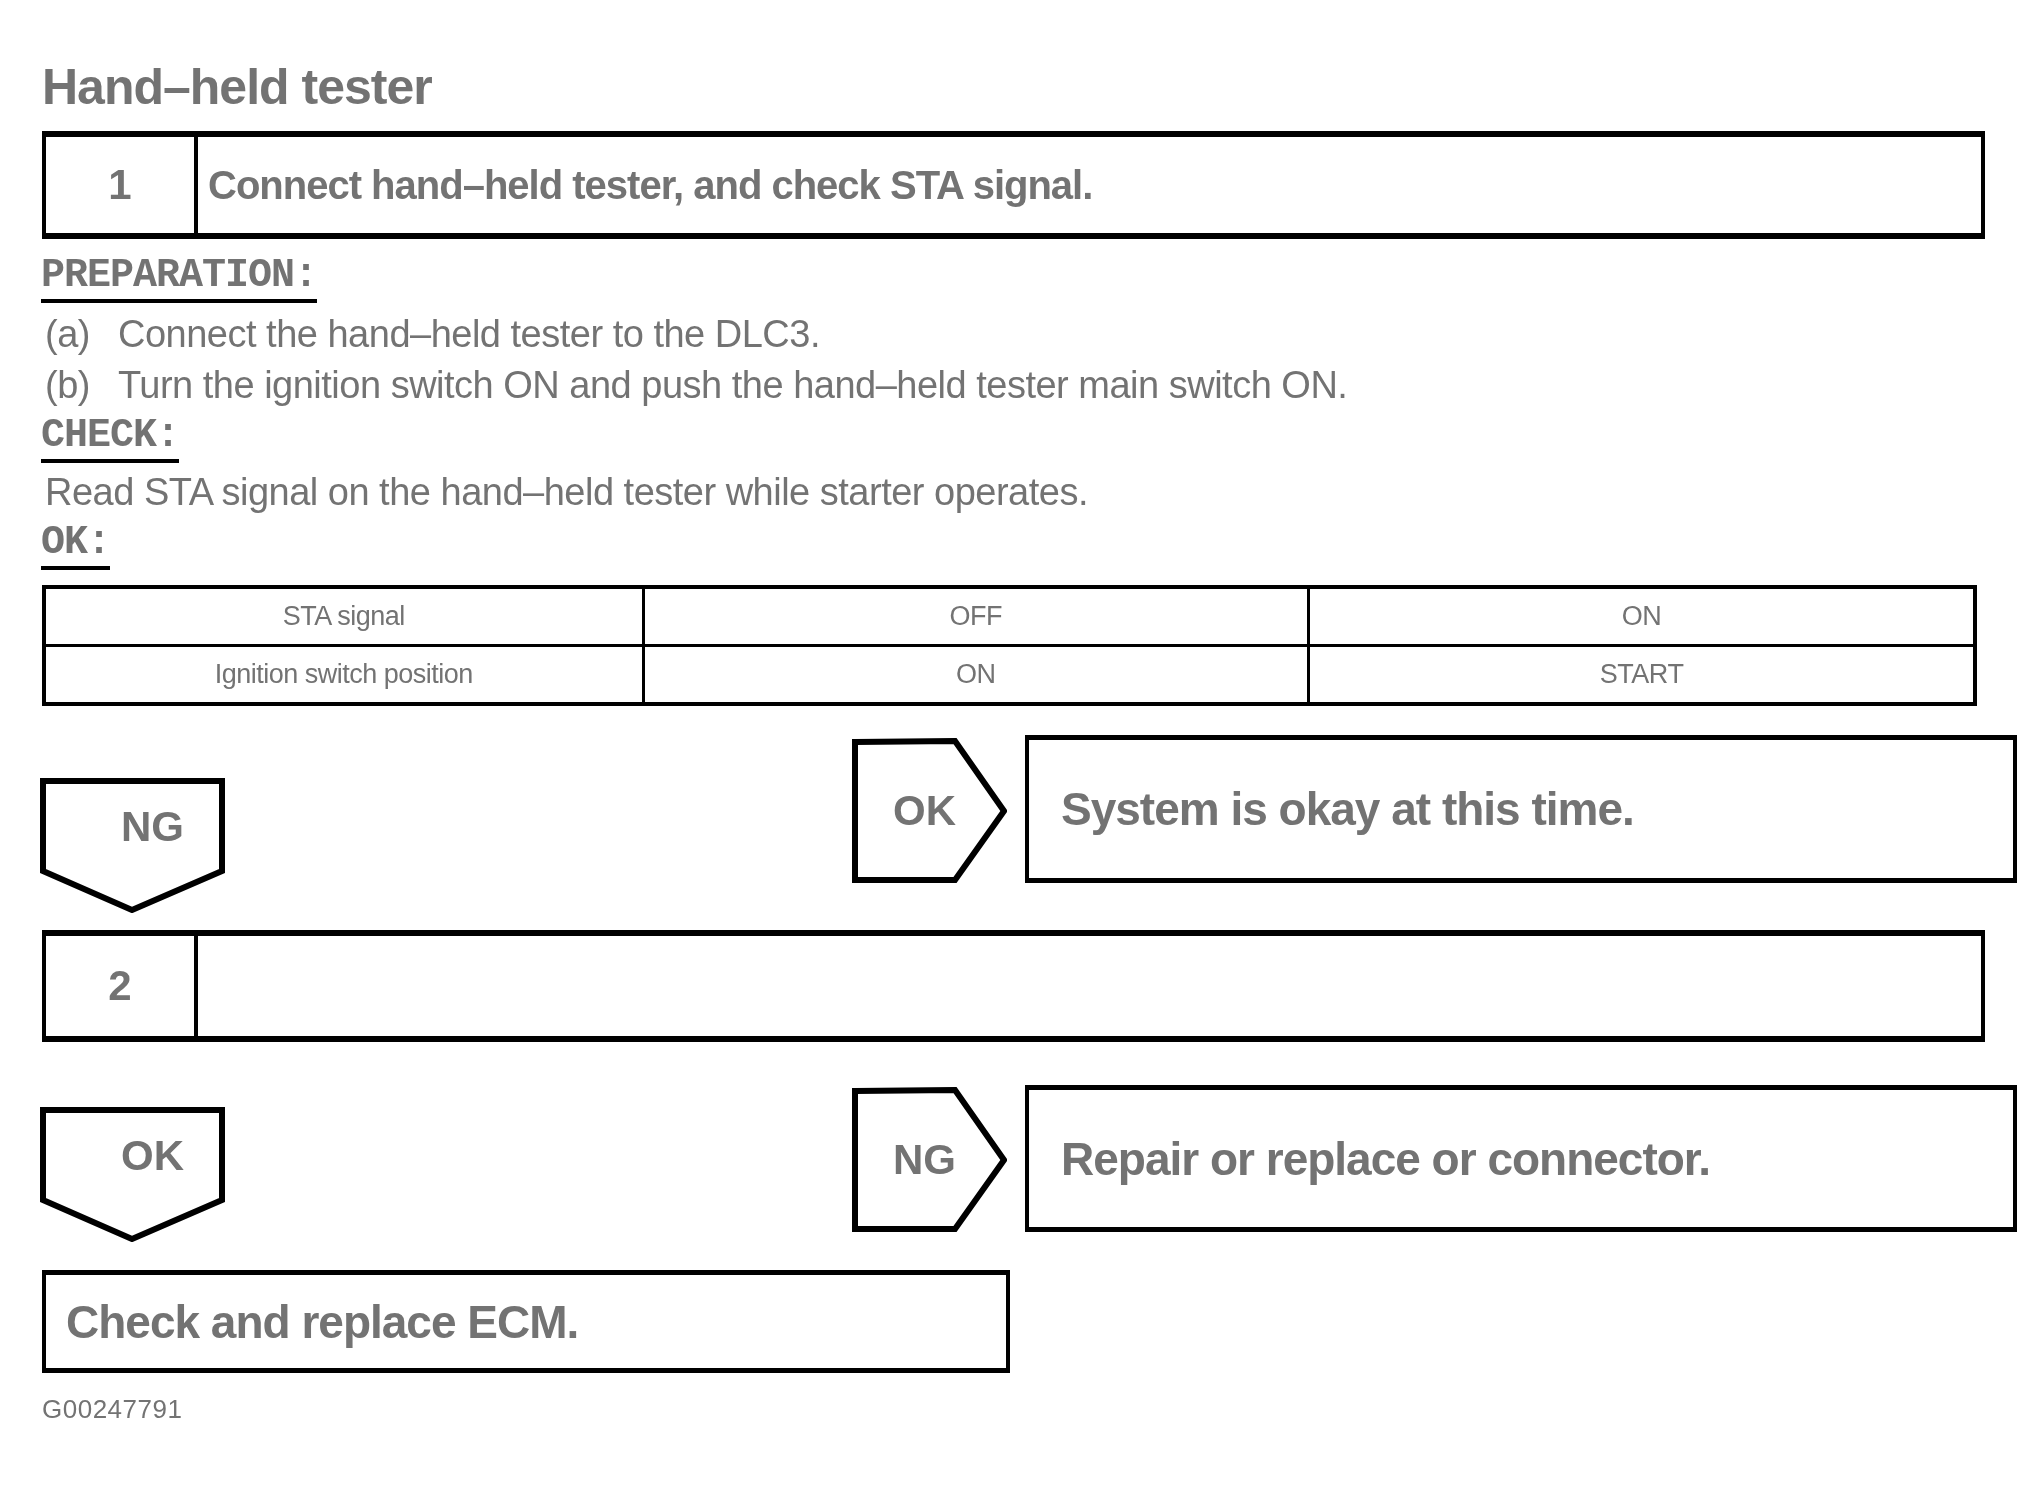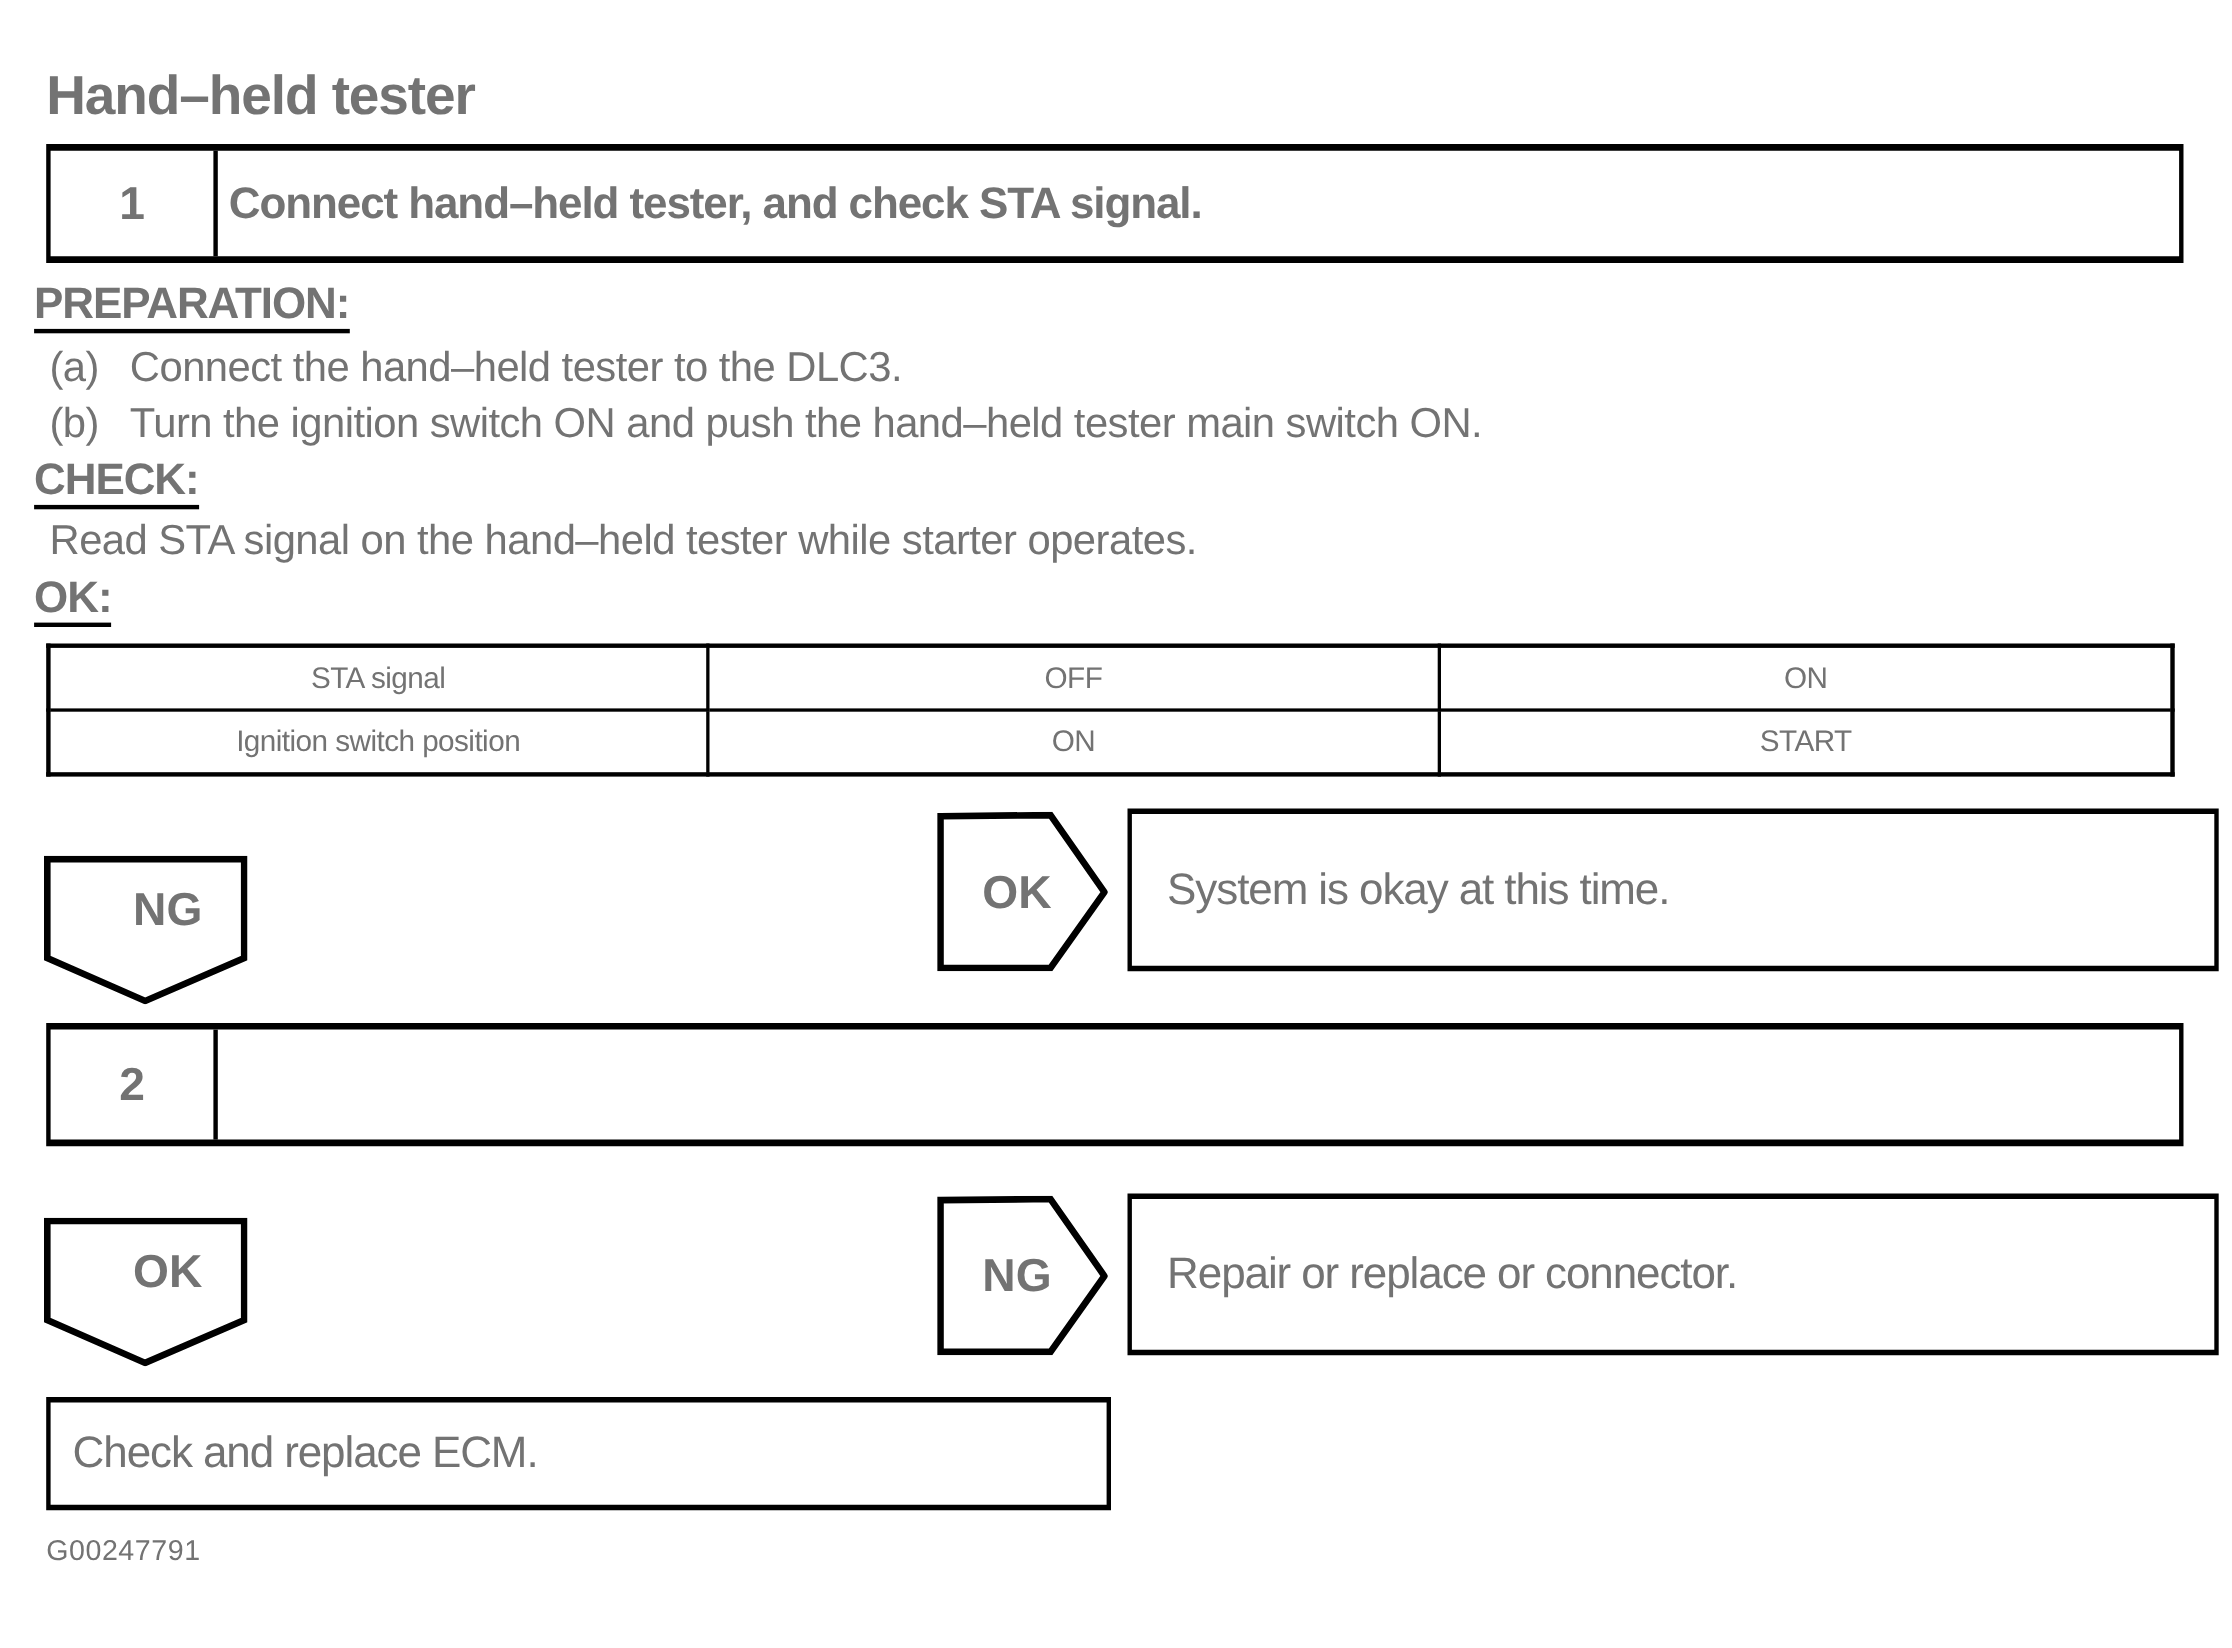--- a/index.html
+++ b/index.html
@@ -35,23 +35,24 @@
     font-size: 42px; font-weight: bold;
   }
   .step-title {
     flex: 1; display: flex; align-items: center;
     padding-left: 10px;
     font-size: 40px; font-weight: bold; letter-spacing: -1px;
     white-space: nowrap;
   }
 
   .heading {
-    left: 31px;
+    left: 41px;
     font-size: 40px; font-weight: bold; letter-spacing: -1px;
     line-height: 1;
+    font-family: Liberation Mono, monospace;
   }
   .heading .u {
     border-bottom: 4px solid #000;
     padding-bottom: 3px;
     display: inline-block;
   }
   .body-line {
     left: 45px;
     font-size: 38px; letter-spacing: -0.5px;
     line-height: 1; white-space: nowrap;
@@ -86,21 +87,21 @@
     display: flex; align-items: center; justify-content: center;
     font-size: 42px; font-weight: bold; letter-spacing: 0; margin-left: 20px;
   }
   .down-label  { width: 185px; height: 97px; }
   .right-label { width: 105px; height: 145px; }
 
   .result-box {
     border: 4px solid #000;
     border-top-width: 5px; border-bottom-width: 5px;
     display: flex; align-items: center;
-    font-size: 40px; font-weight: normal; letter-spacing: -1px;
+    font-size: 46px; font-weight: bold; letter-spacing: -1px;
     white-space: nowrap;
     background: #fff;
   }
   .figure-code {
     left: 42px; top: 1396px;
     font-size: 26px; letter-spacing: 0.5px;
     line-height: 1;
   }
 </style>
 </head>

